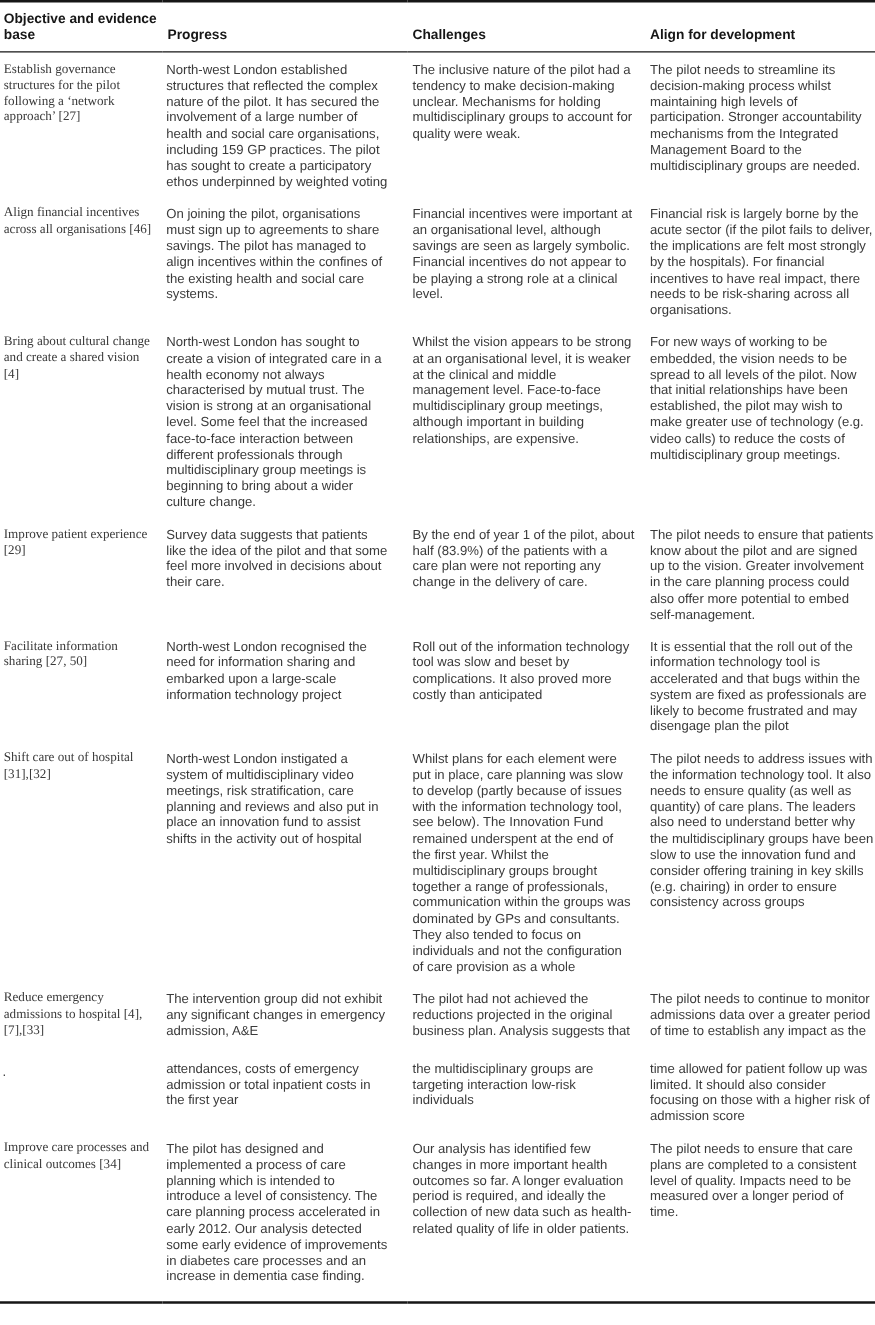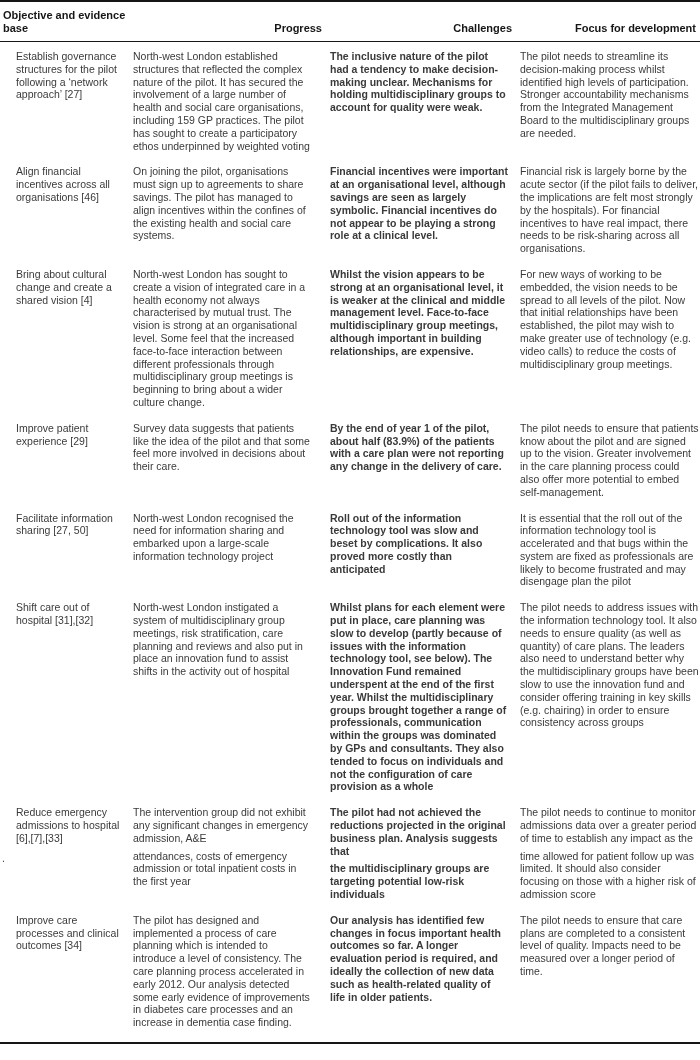--- a/index.html
+++ b/index.html
@@ -22,35 +22,35 @@
   thead th {
     font-size: 11px;
     line-height: 13px;
     font-weight: bold;
     color: #161616;
     vertical-align: bottom;
     padding: 7px 4px 6px 4px;
     border-bottom: 1px solid #161616;
   }
   thead th.col-0 { text-align: left; padding-left: 3px; }
-  thead th.col-1, thead th.col-2, thead th.col-3 { text-align: right; margin-top: 20px; }
+  thead th.col-1, thead th.col-2, thead th.col-3 { text-align: left; margin-top: 20px; }
   tbody td {
     vertical-align: top;
     font-size: 10.5px;
     line-height: 12.8px;
     padding: 0 6px 13px 0;
     color: #3a3a3a;
   }
   tbody tr:first-child td { padding-top: 8px; }
-  tbody td.col-0 { padding-left: 16px;  padding-right: 6px; }
+  tbody td.col-0 { padding-left: 3px;  padding-right: 6px; font-family: Liberation Serif, serif; }
   tbody td.col-1 { padding-left: 3px;  padding-right: 16px; }
-  tbody td.col-2 { padding-left: 4px;  padding-right: 8px; font-weight: bold; }
+  tbody td.col-2 { padding-left: 4px;  padding-right: 8px; }
   tbody td.col-3 { padding-left: 4px;  padding-right: 1px; }
   tbody td p { margin: 0; }
-  tbody td p + p { margin-top: 5px; }
+  tbody td p + p { margin-top: 17px; }
   .stray-mark {
     position: absolute;
     left: 2px;
     top: 852px;
     font-size: 10.5px;
     color: #3a3a3a;
   }
 </style>
 </head>
 <body>
@@ -61,36 +61,36 @@
       <col style="width:130px">
       <col style="width:196px">
       <col style="width:190px">
       <col style="width:184px">
     </colgroup>
     <thead>
       <tr>
         <th class="col-0">Objective and evidence base</th>
         <th class="col-1">Progress</th>
         <th class="col-2">Challenges</th>
-        <th class="col-3">Focus for development</th>
+        <th class="col-3">Align for development</th>
       </tr>
     </thead>
     <tbody id="table-body">
         <tr>
           <td class="col-0">
             <p>Establish governance structures for the pilot following a ‘network approach’ [27]</p>
           </td>
           <td class="col-1">
             <p>North-west London established structures that reflected the complex nature of the pilot. It has secured the involvement of a large number of health and social care organisations, including 159 GP practices. The pilot has sought to create a participatory ethos underpinned by weighted voting</p>
           </td>
           <td class="col-2">
             <p>The inclusive nature of the pilot had a tendency to make decision-making unclear. Mechanisms for holding multidisciplinary groups to account for quality were weak.</p>
           </td>
           <td class="col-3">
-            <p>The pilot needs to streamline its decision-making process whilst identified high levels of participation. Stronger accountability mechanisms from the Integrated Management Board to the multidisciplinary groups are needed.</p>
+            <p>The pilot needs to streamline its decision-making process whilst maintaining high levels of participation. Stronger accountability mechanisms from the Integrated Management Board to the multidisciplinary groups are needed.</p>
           </td>
         </tr>
         <tr>
           <td class="col-0">
             <p>Align financial incentives across all organisations [46]</p>
           </td>
           <td class="col-1">
             <p>On joining the pilot, organisations must sign up to agreements to share savings. The pilot has managed to align incentives within the confines of the existing health and social care systems.</p>
           </td>
           <td class="col-2">
@@ -140,55 +140,55 @@
           </td>
           <td class="col-3">
             <p>It is essential that the roll out of the information technology tool is accelerated and that bugs within the system are fixed as professionals are likely to become frustrated and may disengage plan the pilot</p>
           </td>
         </tr>
         <tr>
           <td class="col-0">
             <p>Shift care out of hospital [31],[32]</p>
           </td>
           <td class="col-1">
-            <p>North-west London instigated a system of multidisciplinary group meetings, risk stratification, care planning and reviews and also put in place an innovation fund to assist shifts in the activity out of hospital</p>
+            <p>North-west London instigated a system of multidisciplinary video meetings, risk stratification, care planning and reviews and also put in place an innovation fund to assist shifts in the activity out of hospital</p>
           </td>
           <td class="col-2">
             <p>Whilst plans for each element were put in place, care planning was slow to develop (partly because of issues with the information technology tool, see below). The Innovation Fund remained underspent at the end of the first year. Whilst the multidisciplinary groups brought together a range of professionals, communication within the groups was dominated by GPs and consultants. They also tended to focus on individuals and not the configuration of care provision as a whole</p>
           </td>
           <td class="col-3">
             <p>The pilot needs to address issues with the information technology tool. It also needs to ensure quality (as well as quantity) of care plans. The leaders also need to understand better why the multidisciplinary groups have been slow to use the innovation fund and consider offering training in key skills (e.g. chairing) in order to ensure consistency across groups</p>
           </td>
         </tr>
         <tr>
           <td class="col-0">
-            <p>Reduce emergency admissions to hospital [6],[7],[33]</p>
+            <p>Reduce emergency admissions to hospital [4],[7],[33]</p>
           </td>
           <td class="col-1">
             <p>The intervention group did not exhibit any significant changes in emergency admission, A&amp;E</p>
             <p>attendances, costs of emergency admission or total inpatient costs in the first year</p>
           </td>
           <td class="col-2">
             <p>The pilot had not achieved the reductions projected in the original business plan. Analysis suggests that</p>
-            <p>the multidisciplinary groups are targeting potential low-risk individuals</p>
+            <p>the multidisciplinary groups are targeting interaction low-risk individuals</p>
           </td>
           <td class="col-3">
             <p>The pilot needs to continue to monitor admissions data over a greater period of time to establish any impact as the</p>
             <p>time allowed for patient follow up was limited. It should also consider focusing on those with a higher risk of admission score</p>
           </td>
         </tr>
         <tr>
           <td class="col-0">
             <p>Improve care processes and clinical outcomes [34]</p>
           </td>
           <td class="col-1">
             <p>The pilot has designed and implemented a process of care planning which is intended to introduce a level of consistency. The care planning process accelerated in early 2012. Our analysis detected some early evidence of improvements in diabetes care processes and an increase in dementia case finding.</p>
           </td>
           <td class="col-2">
-            <p>Our analysis has identified few changes in focus important health outcomes so far. A longer evaluation period is required, and ideally the collection of new data such as health-related quality of life in older patients.</p>
+            <p>Our analysis has identified few changes in more important health outcomes so far. A longer evaluation period is required, and ideally the collection of new data such as health-related quality of life in older patients.</p>
           </td>
           <td class="col-3">
             <p>The pilot needs to ensure that care plans are completed to a consistent level of quality. Impacts need to be measured over a longer period of time.</p>
           </td>
         </tr>
       </tbody>
   </table>
   <span class="stray-mark">.</span>
 </div>
 

